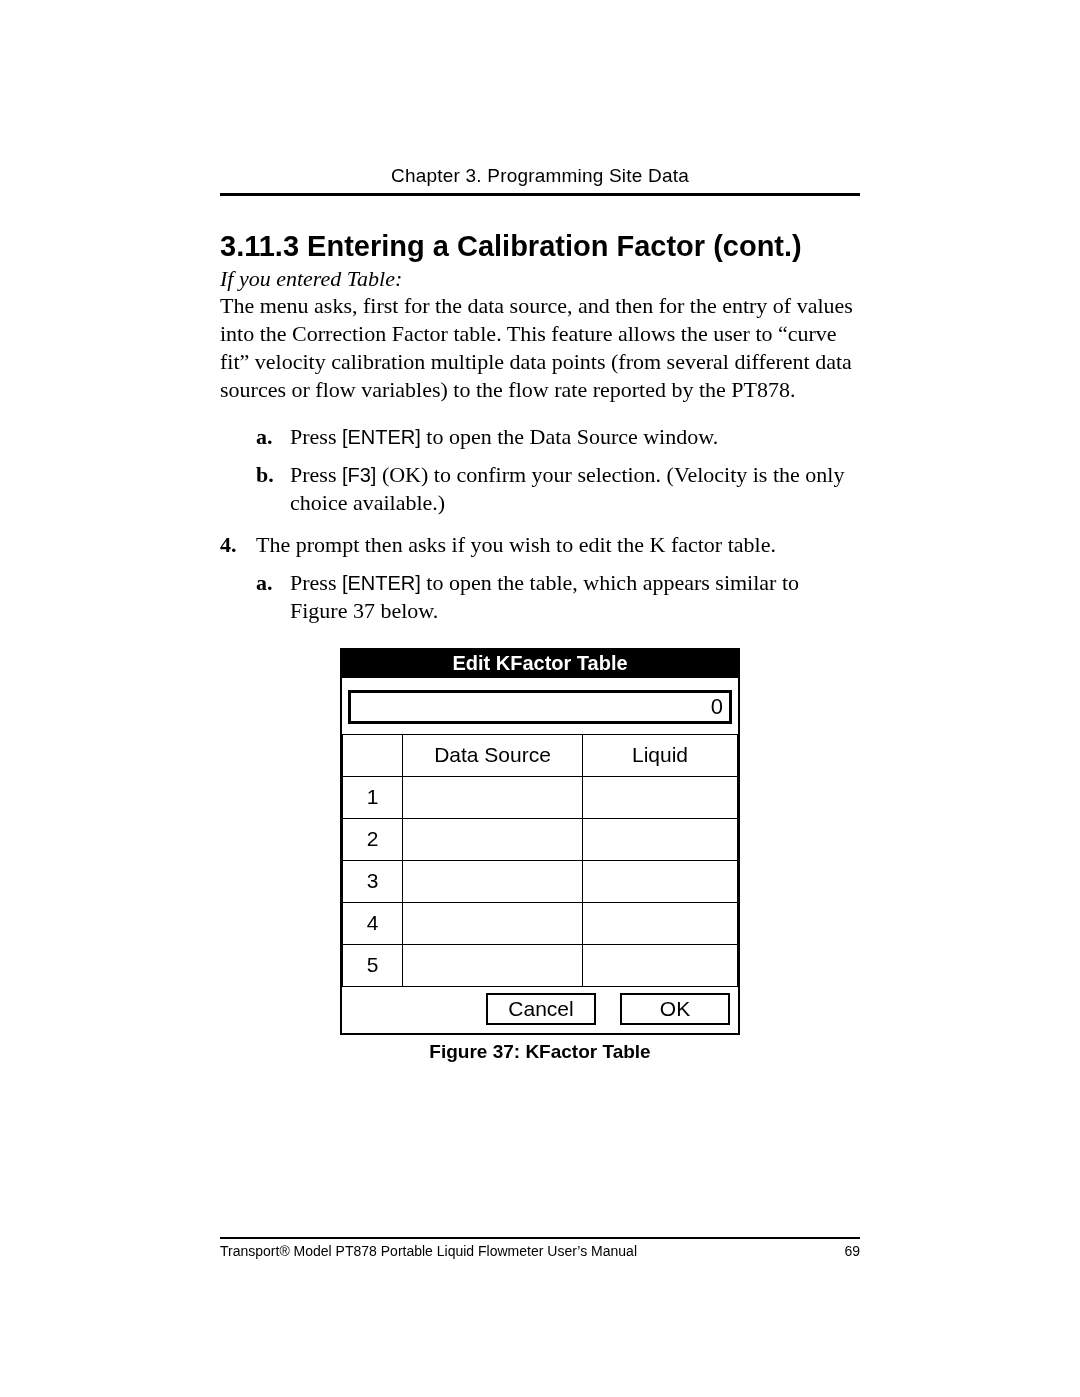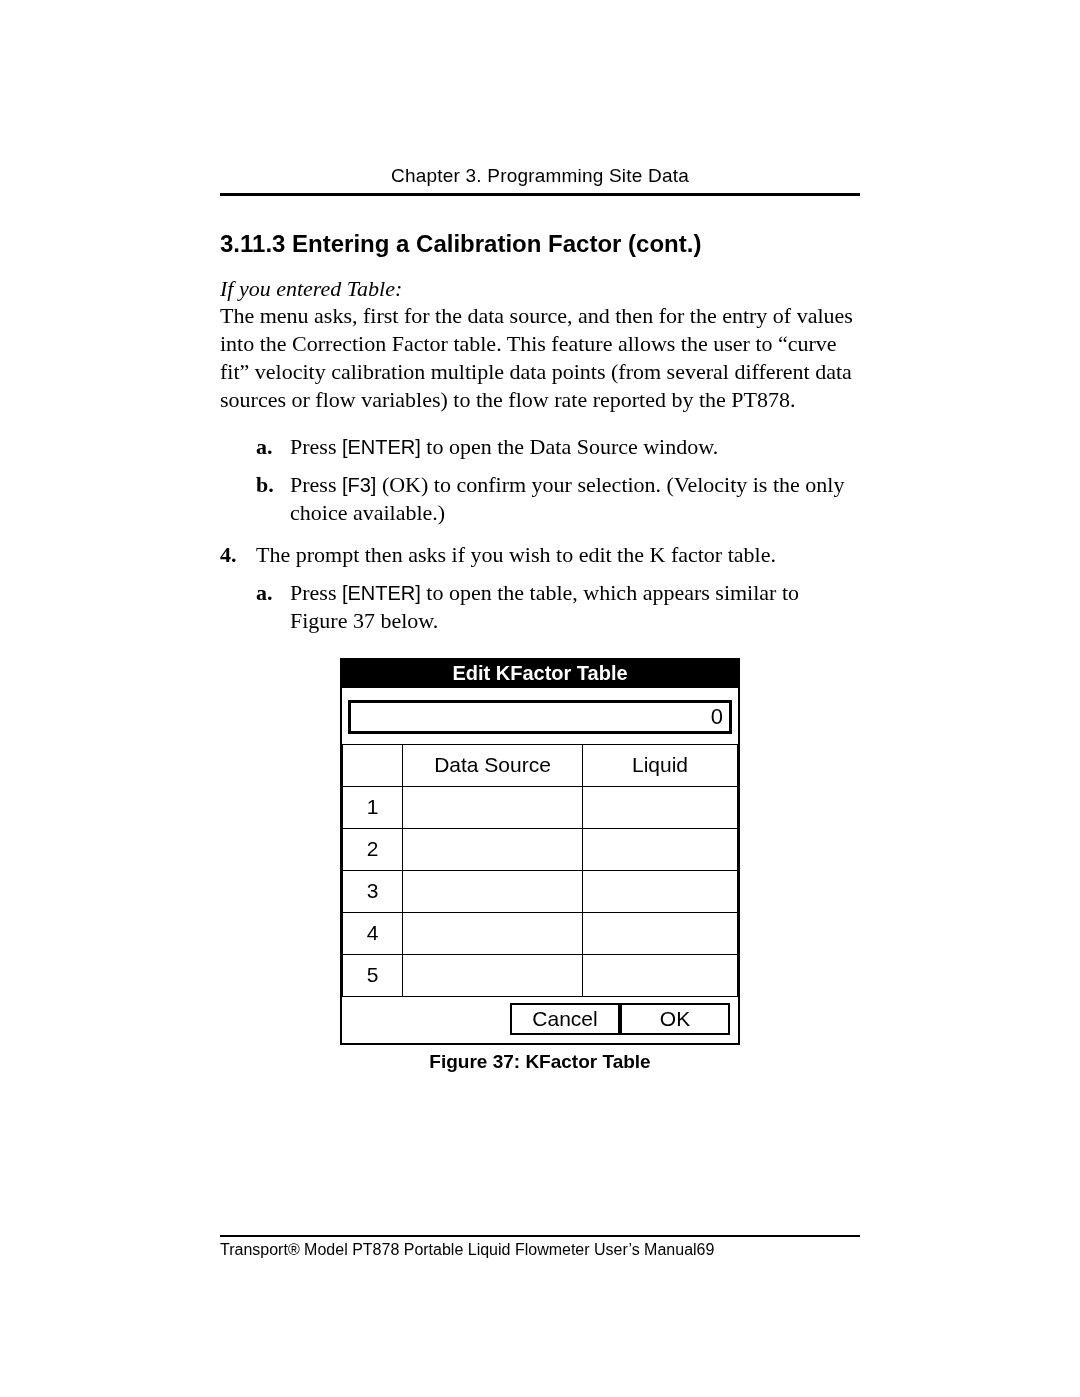--- a/index.html
+++ b/index.html
@@ -21,23 +21,23 @@
     margin-bottom: 6px;
   }
   .header-rule {
     border: none;
     border-top: 3px solid #000;
     margin-bottom: 34px;
   }
 
   .section-title {
     font-family: "Trebuchet MS", "Lucida Sans", Arial, sans-serif;
-    font-size: 24px;
-    font-weight: bold;
-    margin-bottom: 18px;
+    font-size: 29px;
+    font-weight: bold;
+    margin-bottom: 3px;
   }
 
   .subhead-italic {
     font-style: italic;
     font-size: 22px;
   }
 
   .body-para {
     font-size: 22px;
     line-height: 1.28;
@@ -111,21 +111,21 @@
     text-align: center;
     font-weight: normal;
   }
   .kf-table .col-idx { width: 60px; }
   .kf-table .col-ds  { width: 180px; margin-top: 23px; }
   .kf-table .col-kf  { width: 155px; }
 
   .dialog-buttons {
     display: flex;
     justify-content: flex-end;
-    gap: 0;
+    gap: 24px;
     padding: 6px 8px 8px 8px;
     font-family: Arial, Helvetica, sans-serif;
     font-size: 21px;
   }
   .dbtn {
     border: 2px solid #000;
     min-width: 110px;
     text-align: center;
     padding: 2px 0;
     background: #fff;
@@ -144,22 +144,23 @@
     left: 220px; right: 220px;
     bottom: 138px;
   }
   .footer-rule {
     border: none;
     border-top: 2px solid #000;
     margin-bottom: 4px;
   }
   .footer-row {
     display: flex;
-    font-family: "Trebuchet MS", "Lucida Sans", Arial, sans-serif;
-    font-size: 16px;
+    justify-content: space-between;
+    font-family: "Trebuchet MS", "Lucida Sans", Arial, sans-serif;
+    font-size: 14px;
   }
 </style>
 </head>
 <body>
 
 <div class="page">
 
   <div class="chapter-header">Chapter 3. Programming Site Data</div>
   <hr class="header-rule">
 

